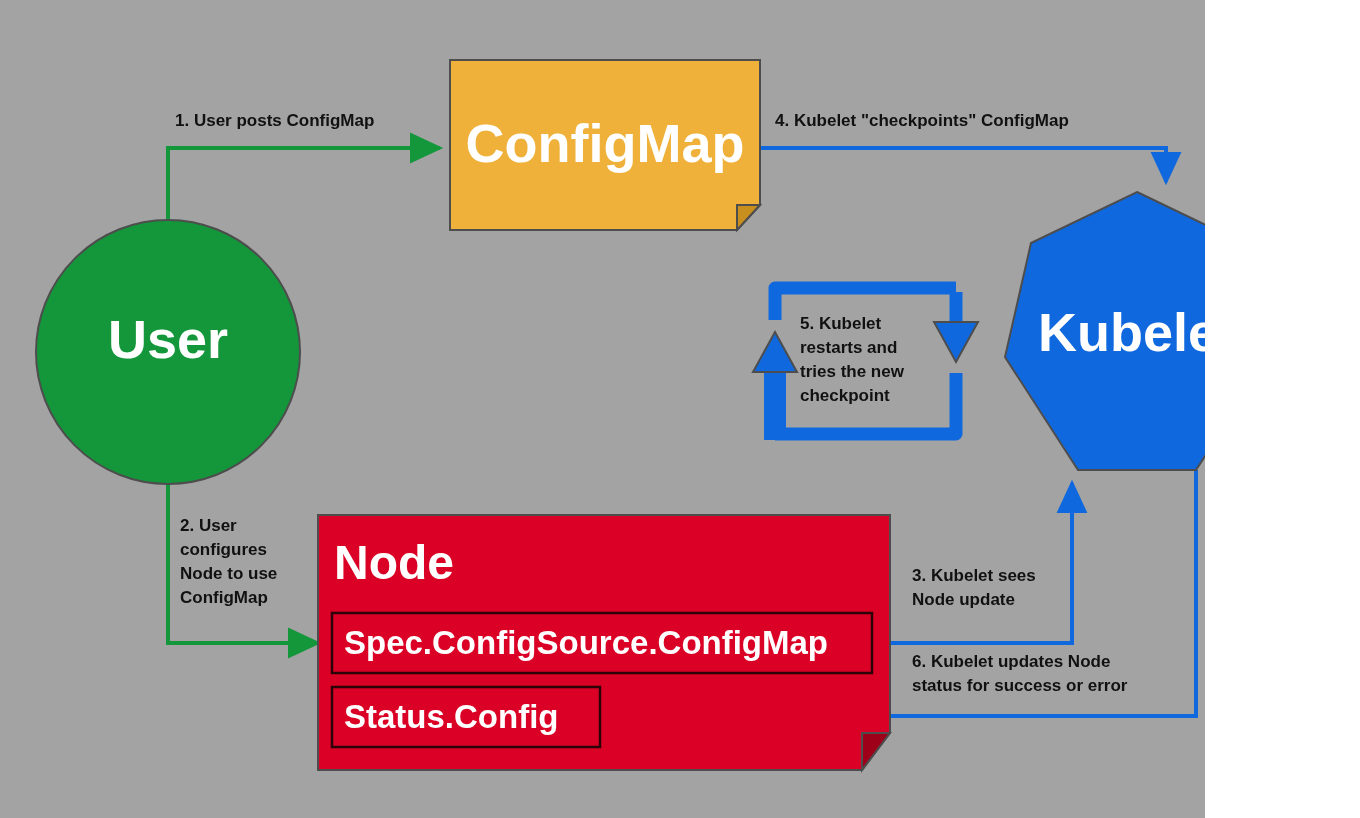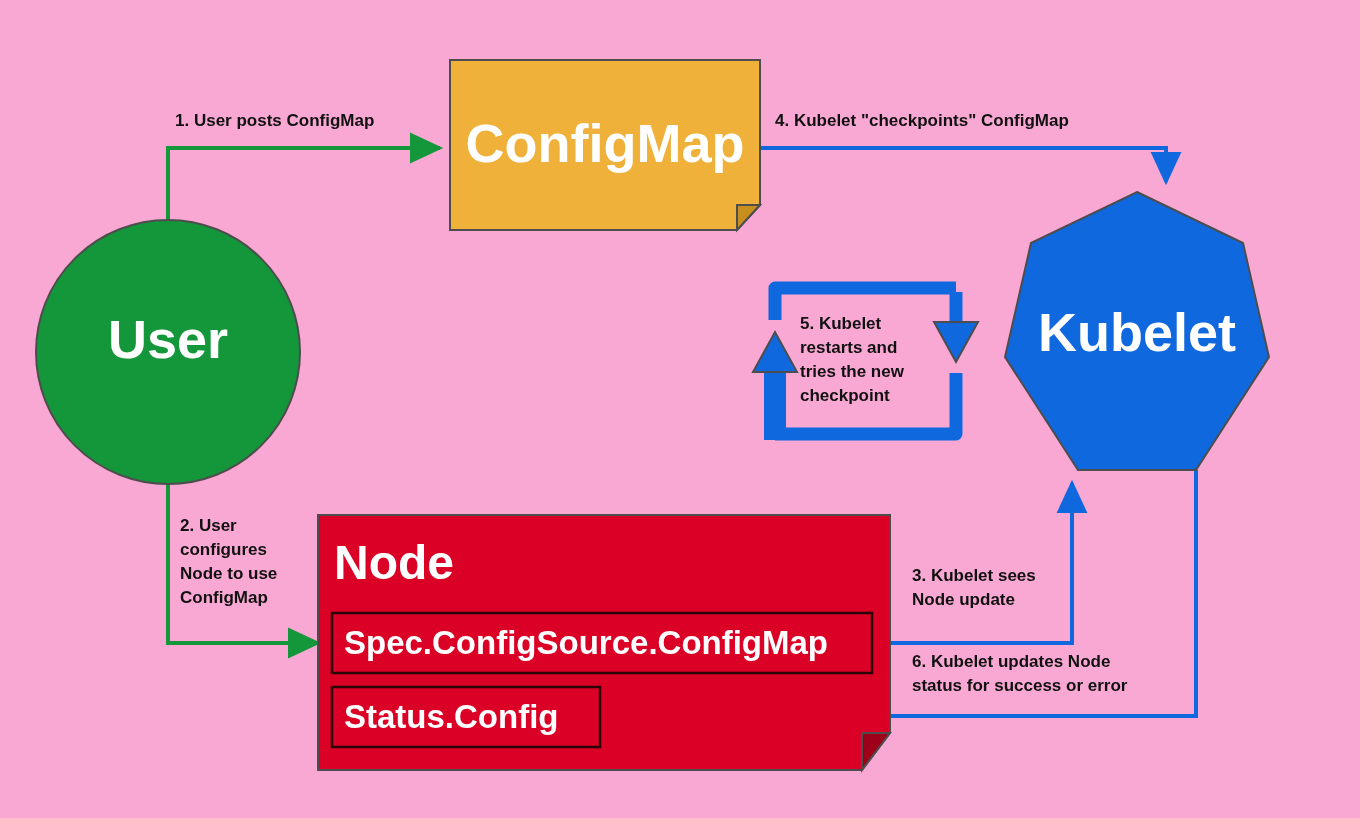--- a/index.html
+++ b/index.html
@@ -5,23 +5,23 @@
   html, body {
     margin: 0;
     padding: 0;
     background: #ffffff;
   }
   body {
     font-family: "Liberation Sans", sans-serif;
   }
   #diagram-canvas {
     position: relative;
-    width: 1360px;
+    width: 1205px;
     height: 818px;
-    background: #f9a8d4;
+    background: #a3a3a3;
     overflow: hidden;
   }
   #diagram-svg {
     position: absolute;
     left: 0;
     top: 0;
     width: 1360px;
     height: 818px;
   }
   .shape-label {

